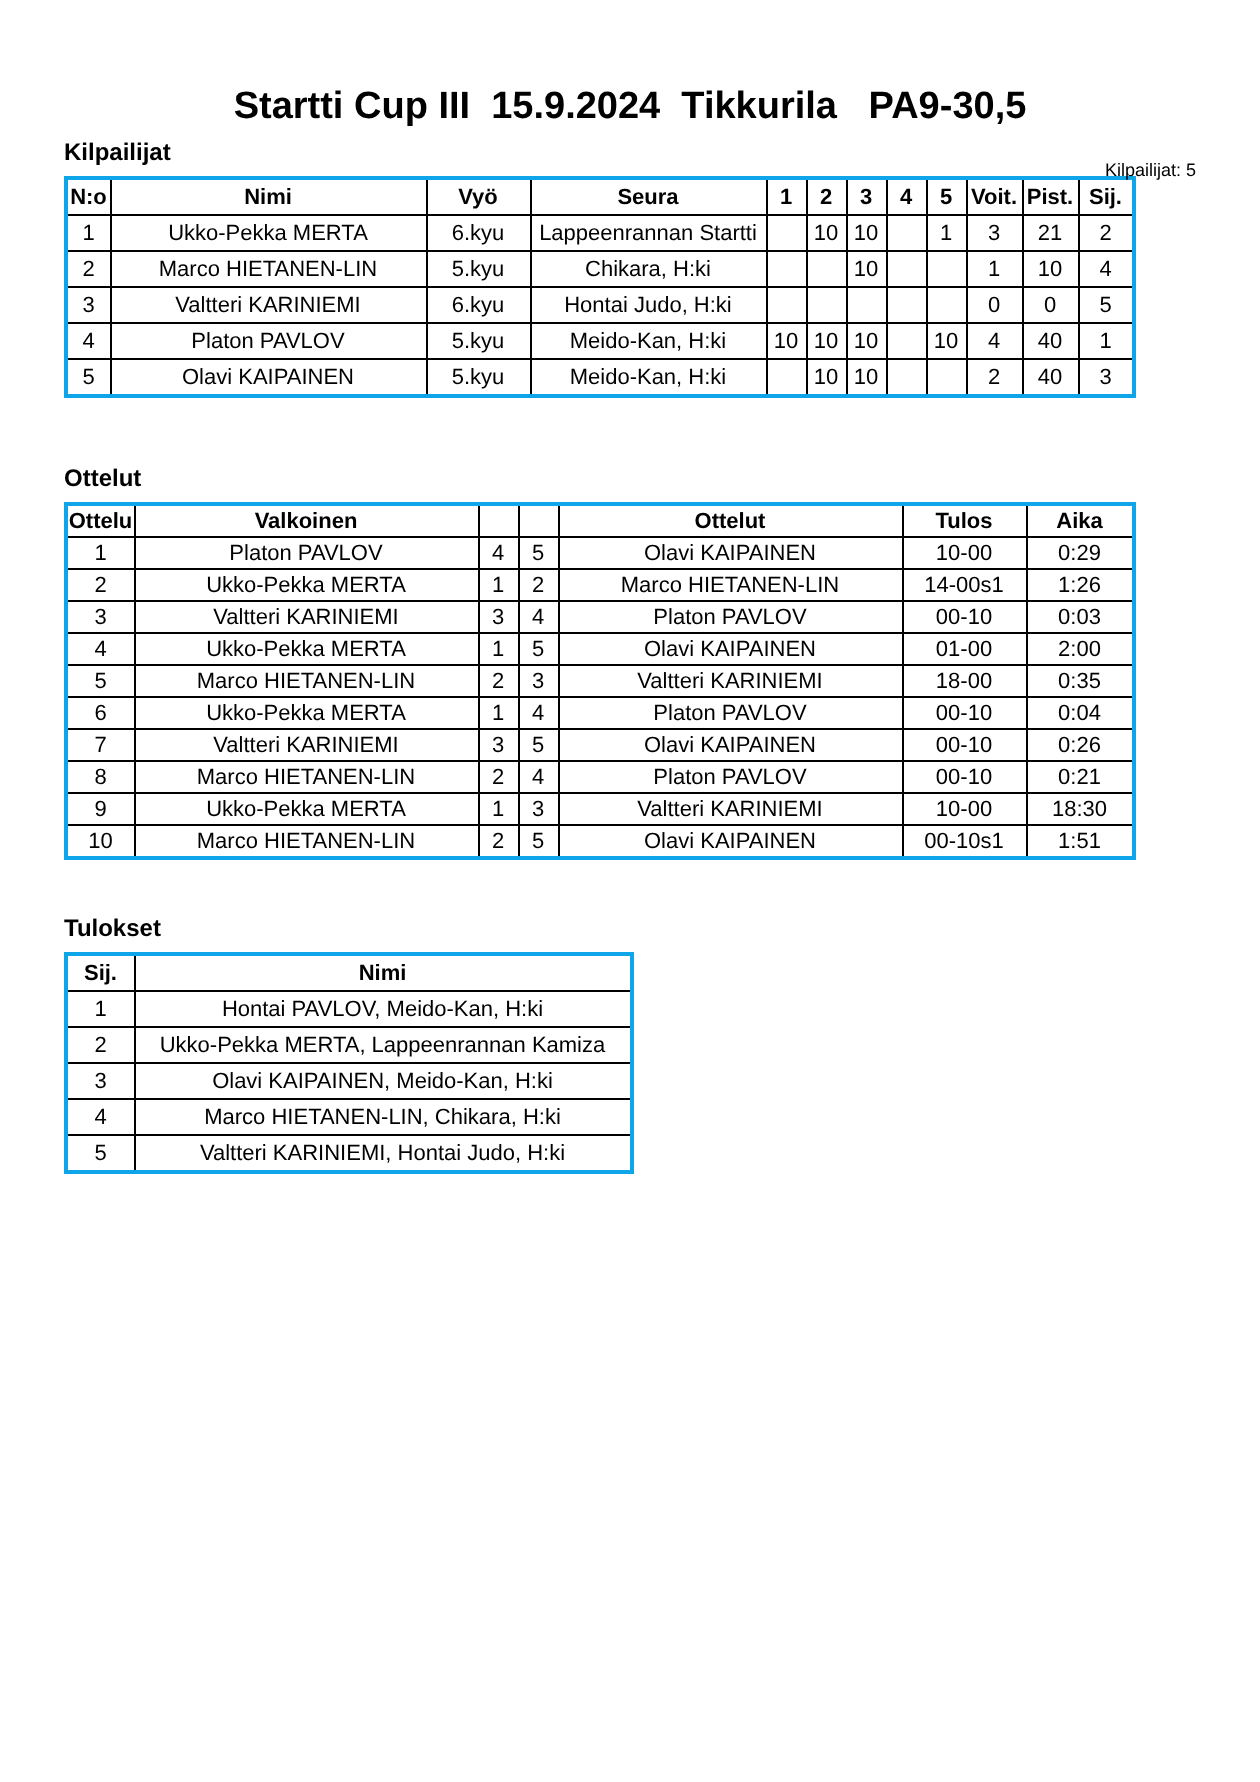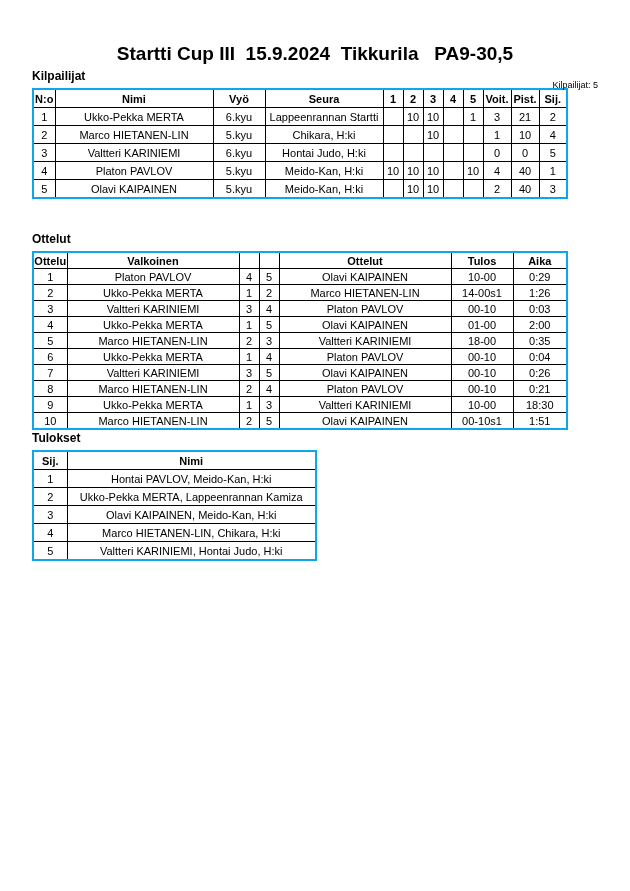--- a/index.html
+++ b/index.html
@@ -2,21 +2,21 @@
 <html><head>
 <meta charset="utf-8">
 <style>
   html,body{margin:0;padding:0;}
   body{background:#ffffff;color:#000000;font-family:"Liberation Sans","DejaVu Sans",sans-serif;}
   .page{position:relative;width:630px;height:891px;background:#ffffff;overflow:hidden;}
   .doc-title{padding-top:42px;text-align:center;font-size:19px;font-weight:bold;white-space:pre;line-height:24px;}
   .heading{font-weight:bold;font-size:12px;line-height:14px;}
   .heading-kilpailijat{width:470px;margin-left:32px;margin-top:3px;}
   .heading-ottelut{width:492px;margin-left:32px;margin-top:33px;}
-  .heading-tulokset{width:300px;margin-left:32px;margin-top:1px;}
+  .heading-tulokset{width:300px;margin-left:32px;margin-top:27px;}
   .count-label{position:absolute;top:80px;right:32px;font-size:9px;line-height:10px;}
   table.tbl{border-collapse:collapse;table-layout:fixed;margin-left:32px;margin-top:5px;border:2px solid #0ea5e9;}
   .tbl th,.tbl td{border:1px solid #000;font-size:11px;padding:0;overflow:hidden;white-space:nowrap;height:17px;vertical-align:middle;}
   .tbl th{font-weight:bold;text-align:center;}
   .tbl td{font-weight:normal;}
   .tbl-kilpailijat{width:534px;margin-top:4px;}
   .tbl-ottelut{width:534px;}
   .tbl-ottelut th,.tbl-ottelut td{height:15px;}
   .tbl-tulokset{width:283px;}
   .c{text-align:center;}

